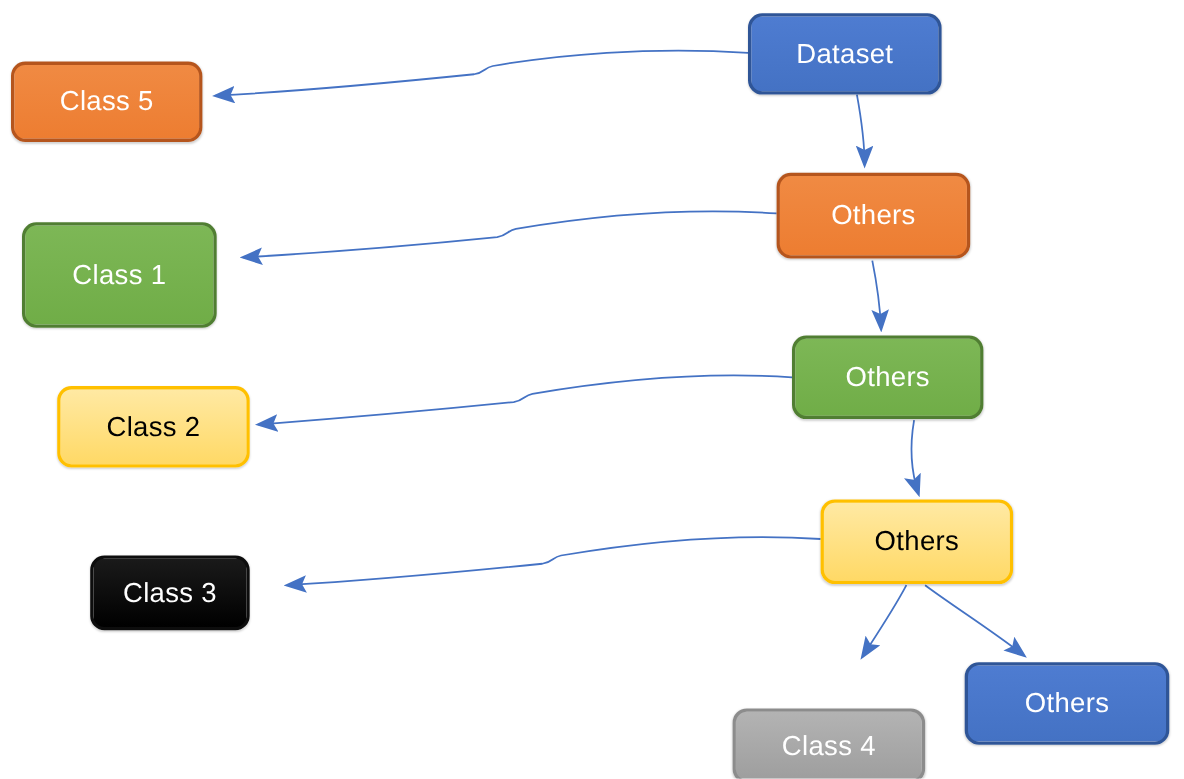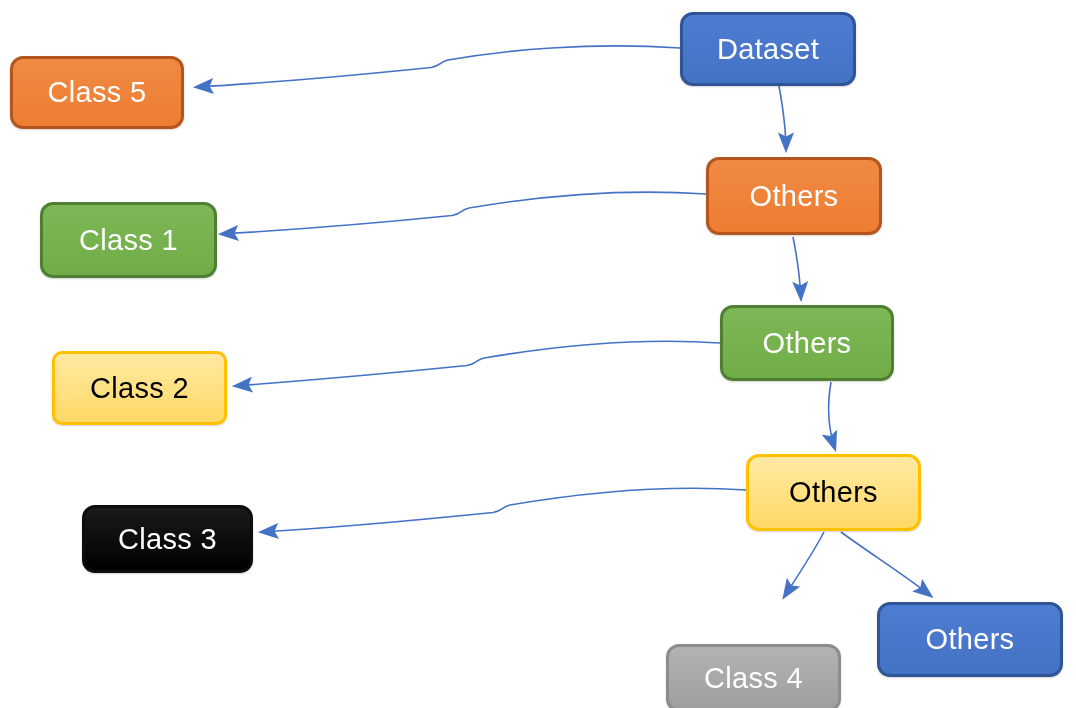--- a/index.html
+++ b/index.html
@@ -23,32 +23,32 @@
     height: 708px;
   }
   .node {
     position: absolute;
     display: flex;
     align-items: center;
     justify-content: center;
     box-sizing: border-box;
     border: 3px solid #000;
     border-radius: 13px;
-    font-size: 29px;
+    font-size: 25px;
     letter-spacing: 0.3px;
     box-shadow: 0 1px 2px rgba(0,0,0,0.18);
   }
   #n-dataset { left: 680px; top: 12px;  width: 176px; height: 74px; }
   #n-class0  { left: 10px;  top: 56px;  width: 174px; height: 73px; }
   #n-others1 { left: 706px; top: 157px; width: 176px; height: 78px; }
-  #n-class1  { left: 40px;  top: 202px; width: 177px; height: 76px; }
+  #n-class1  { left: 20px;  top: 202px; width: 177px; height: 96px; }
   #n-others2 { left: 720px; top: 305px; width: 174px; height: 76px; }
   #n-class2  { left: 52px;  top: 351px; width: 175px; height: 74px; }
   #n-others3 { left: 746px; top: 454px; width: 175px; height: 77px; }
-  #n-class3  { left: 82px;  top: 505px; width: 171px; height: 68px; }
+  #n-class3  { left: 82px;  top: 505px; width: 145px; height: 68px; }
   #n-class4  { left: 666px; top: 604px; width: 175px; height: 68px; margin-top: 40px; }
   #n-unknown { left: 877px; top: 602px; width: 186px; height: 75px; }
   .edge {
     fill: none;
     stroke-width: 1.6;
   }
 </style>
 </head>
 <body>
 
@@ -79,21 +79,21 @@
   </div>
   <div class="node" id="n-others1" style="background: linear-gradient(rgb(240, 138, 67), rgb(237, 125, 49)); border-color: rgb(181, 85, 29); color: rgb(255, 255, 255);">
     <span>Others</span>
   </div>
   <div class="node" id="n-class1" style="background: linear-gradient(rgb(125, 183, 86), rgb(112, 173, 71)); border-color: rgb(80, 126, 50); color: rgb(255, 255, 255);">
     <span>Class 1</span>
   </div>
   <div class="node" id="n-others2" style="background: linear-gradient(rgb(125, 183, 86), rgb(112, 173, 71)); border-color: rgb(80, 126, 50); color: rgb(255, 255, 255);">
     <span>Others</span>
   </div>
-  <div class="node" id="n-class2" style="background: linear-gradient(rgb(255, 233, 163), rgb(255, 217, 102)); border-color: rgb(255, 192, 0); color: rgb(0, 0, 0); border-radius: 10px;">
+  <div class="node" id="n-class2" style="background: linear-gradient(rgb(255, 233, 163), rgb(255, 217, 102)); border-color: rgb(255, 192, 0); color: rgb(0, 0, 0);">
     <span>Class 2</span>
   </div>
   <div class="node" id="n-others3" style="background: linear-gradient(rgb(255, 233, 163), rgb(255, 217, 102)); border-color: rgb(255, 192, 0); color: rgb(0, 0, 0);">
     <span>Others</span>
   </div>
   <div class="node" id="n-class3" style="background: linear-gradient(rgb(26, 26, 26), rgb(0, 0, 0)); border-color: rgb(13, 13, 13); color: rgb(255, 255, 255);">
     <span>Class 3</span>
   </div>
   <div class="node" id="n-class4" style="background: linear-gradient(rgb(179, 179, 179), rgb(158, 158, 158)); border-color: rgb(140, 140, 140); color: rgb(255, 255, 255);">
     <span>Class 4</span>

